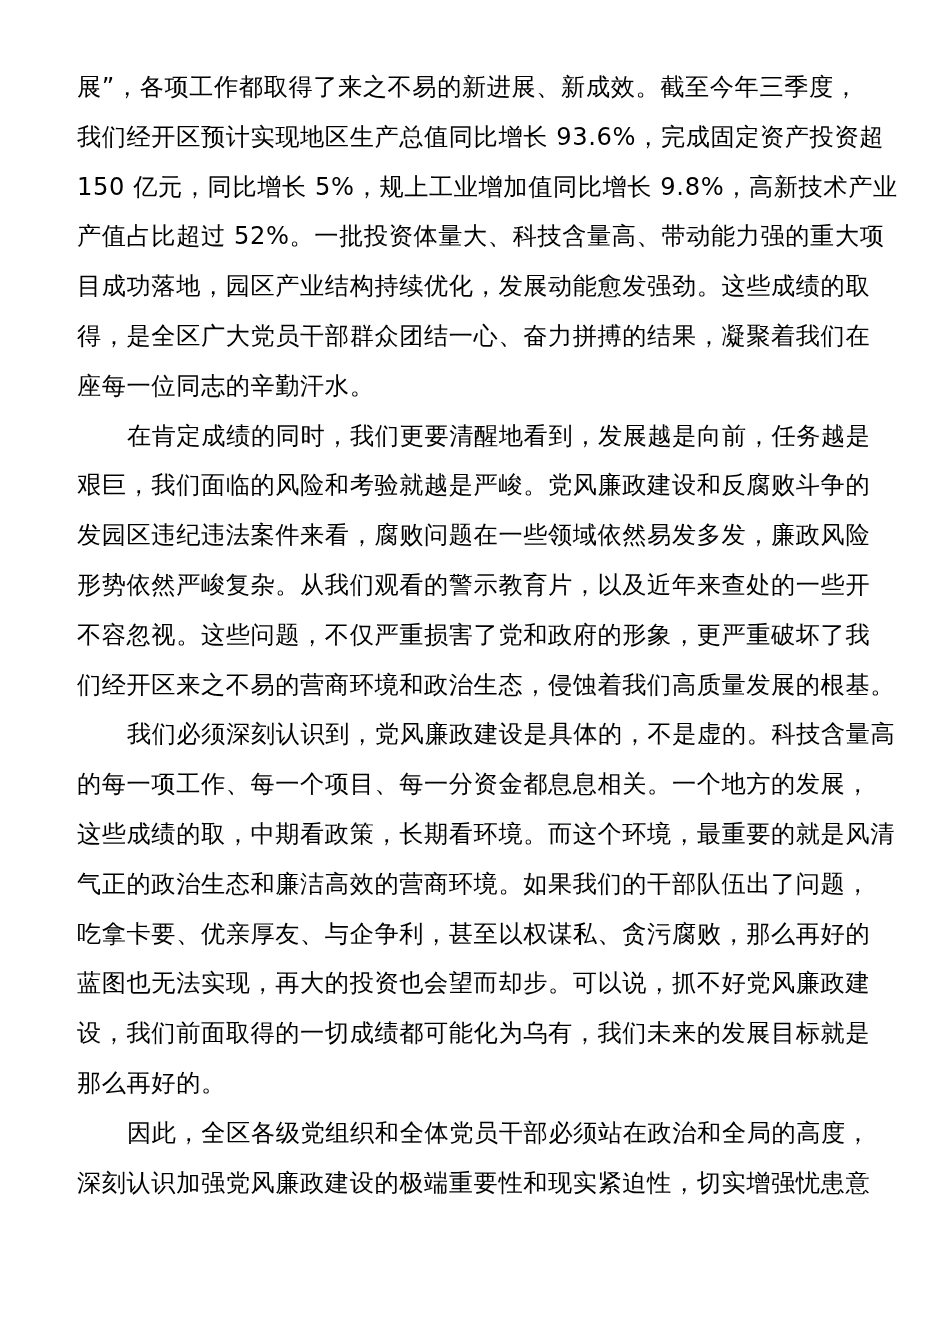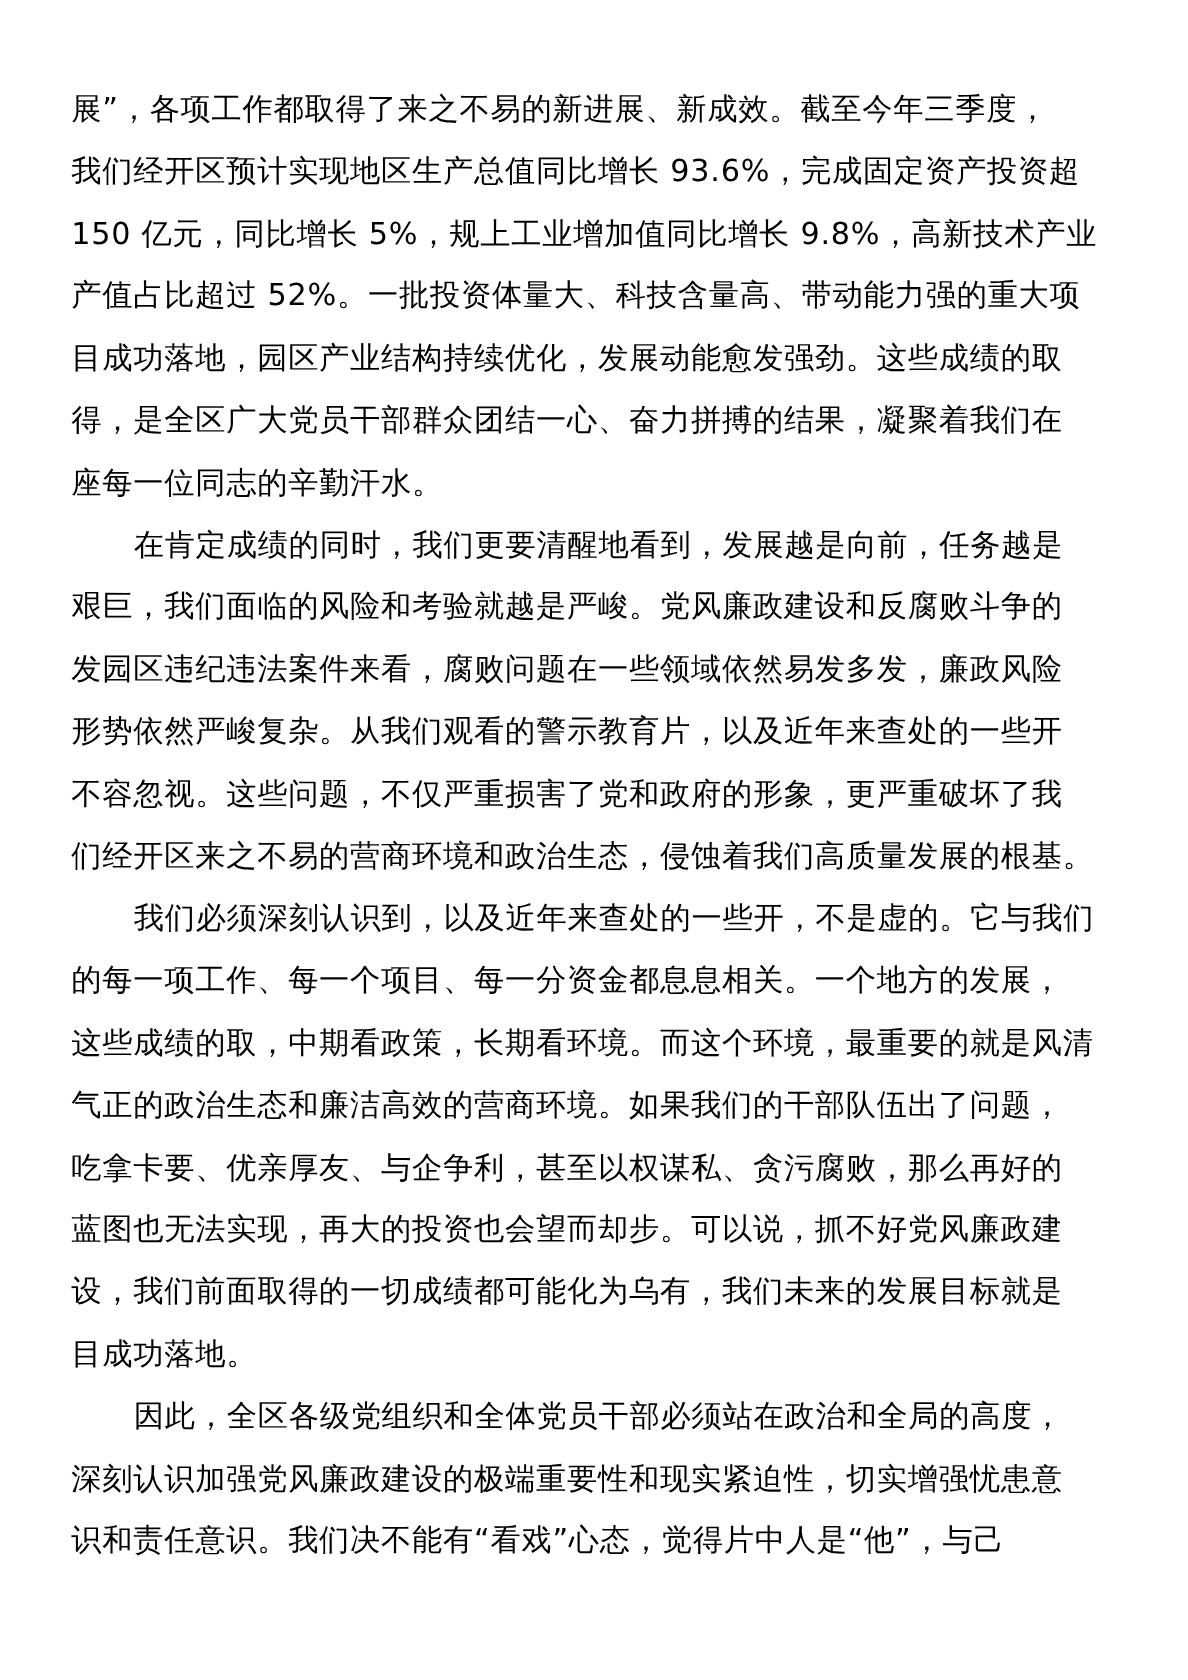--- a/index.html
+++ b/index.html
@@ -30,20 +30,21 @@
       width: 830px;
     }
     .line {
       display: block;
       height: 49.8px;
       line-height: 30px;
       font-size: 24.2px;
       letter-spacing: 0.6px;
       white-space: nowrap;
       color: #000000;
+      margin-left: 20px;
     }
     .line.indent {
       padding-left: 50px;
     }
   </style>
 </head>
 <body>
 
 <div class="page">
   <div class="body-text">
@@ -61,30 +62,29 @@
     <div>
       <span class="line indent">在肯定成绩的同时，我们更要清醒地看到，发展越是向前，任务越是</span>
       <span class="line">艰巨，我们面临的风险和考验就越是严峻。党风廉政建设和反腐败斗争的</span>
       <span class="line">发园区违纪违法案件来看，腐败问题在一些领域依然易发多发，廉政风险</span>
       <span class="line">形势依然严峻复杂。从我们观看的警示教育片，以及近年来查处的一些开</span>
       <span class="line">不容忽视。这些问题，不仅严重损害了党和政府的形象，更严重破坏了我</span>
       <span class="line">们经开区来之不易的营商环境和政治生态，侵蚀着我们高质量发展的根基。</span>
     </div>
 
     <div>
-      <span class="line indent">我们必须深刻认识到，以及近年来查处的一些开，不是虚的。它与我们</span>
+      <span class="line indent">我们必须深刻认识到，党风廉政建设是具体的，不是虚的。科技含量高</span>
       <span class="line">的每一项工作、每一个项目、每一分资金都息息相关。一个地方的发展，</span>
       <span class="line">这些成绩的取，中期看政策，长期看环境。而这个环境，最重要的就是风清</span>
       <span class="line">气正的政治生态和廉洁高效的营商环境。如果我们的干部队伍出了问题，</span>
       <span class="line">吃拿卡要、优亲厚友、与企争利，甚至以权谋私、贪污腐败，那么再好的</span>
       <span class="line">蓝图也无法实现，再大的投资也会望而却步。可以说，抓不好党风廉政建</span>
       <span class="line">设，我们前面取得的一切成绩都可能化为乌有，我们未来的发展目标就是</span>
-      <span class="line">目成功落地。</span>
+      <span class="line">那么再好的。</span>
     </div>
 
     <div>
       <span class="line indent">因此，全区各级党组织和全体党员干部必须站在政治和全局的高度，</span>
       <span class="line">深刻认识加强党风廉政建设的极端重要性和现实紧迫性，切实增强忧患意</span>
-      <span class="line">识和责任意识。我们决不能有“看戏”心态，觉得片中人是“他”，与己</span>
     </div>
 
   </div>
 </div>
 
 </body></html>

